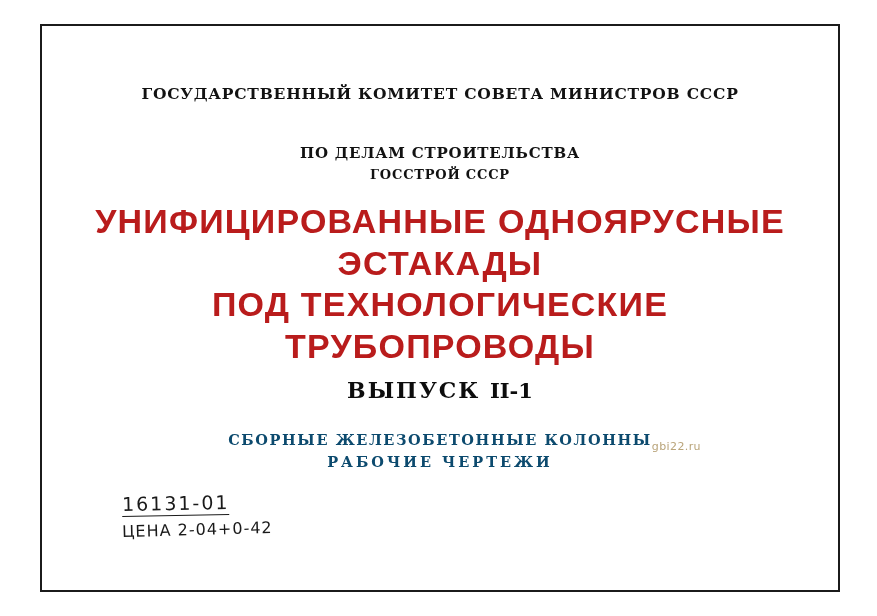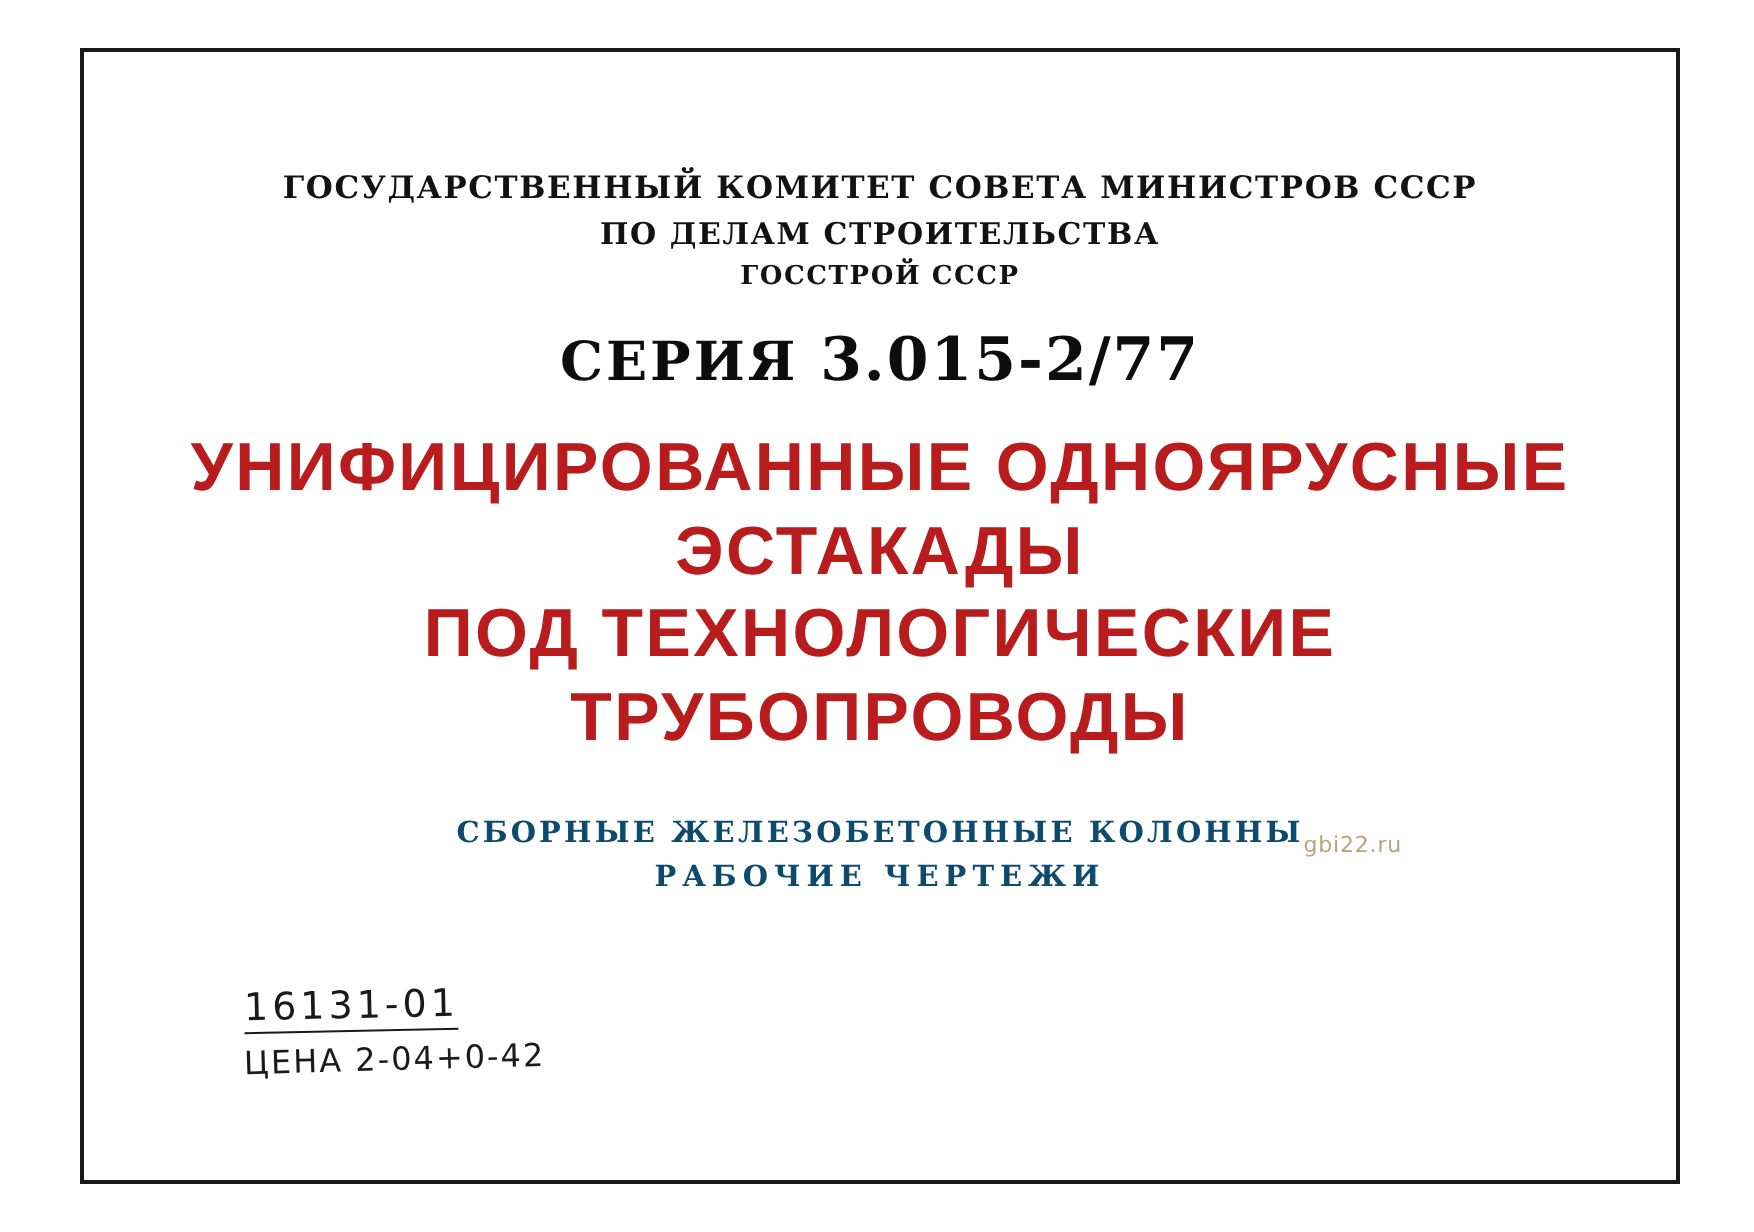--- a/index.html
+++ b/index.html
@@ -48,21 +48,21 @@
     line-height: 1.55;
   }
   .org-line {
     font-family: "DejaVu Serif", serif;
     font-weight: bold;
     font-size: 15.5px;
     letter-spacing: 0.8px;
     color: #121212;
     text-transform: uppercase;
   }
-  .org-line.l2 { font-size: 15px; }
+  .org-line.l2 { font-size: 15px; margin-top: 36px; }
   .org-line.l3 { font-size: 13px; }
 
   .types-line {
     margin-top: 16px;
     font-family: "DejaVu Serif", serif;
     font-weight: bold;
     font-size: 15px;
     letter-spacing: 0.6px;
     color: #121212;
     text-transform: uppercase;
@@ -156,21 +156,21 @@
     display: block;
   }
   .stamp-price .hand {
     font-family: "DejaVu Sans", sans-serif;
   }
 
   
   .watermark {
     position: absolute;
     right: 24px;
-    top: 416px;
+    top: 440px;
     font-family: "DejaVu Sans", sans-serif;
     font-size: 11px;
     color: #b9a47a;
     letter-spacing: 0.4px;
   }
 </style>
 </head>
 <body>
 
 <div class="page">
@@ -179,30 +179,30 @@
 
   <div class="content">
 
     <div class="org-block">
       <div class="org-line l1">ГОСУДАРСТВЕННЫЙ КОМИТЕТ СОВЕТА МИНИСТРОВ СССР</div>
       <div class="org-line l2">ПО ДЕЛАМ СТРОИТЕЛЬСТВА</div>
       <div class="org-line l3">ГОССТРОЙ СССР</div>
     </div>
 
 
-    <div class="series-line">
-      <span>СЕРИЯ</span>
-      <span class="code">3.015-2/77</span>
-    </div>
 
     <div class="title-main">
       <div>УНИФИЦИРОВАННЫЕ ОДНОЯРУСНЫЕ ЭСТАКАДЫ</div>
       <div>ПОД ТЕХНОЛОГИЧЕСКИЕ ТРУБОПРОВОДЫ</div>
     </div>
 
+    <div class="issue-line">
+      <span>ВЫПУСК</span>
+      <span class="roman">II-1</span>
+    </div>
 
     <div class="subtitle-block">
       <div class="sub-line">СБОРНЫЕ ЖЕЛЕЗОБЕТОННЫЕ КОЛОННЫ</div>
       <div class="sub-line final">РАБОЧИЕ ЧЕРТЕЖИ</div>
     </div>
 
     <div class="stamp">
       <div class="stamp-number">16131-01</div>
       <div class="stamp-price">
         <span>ЦЕНА</span>

